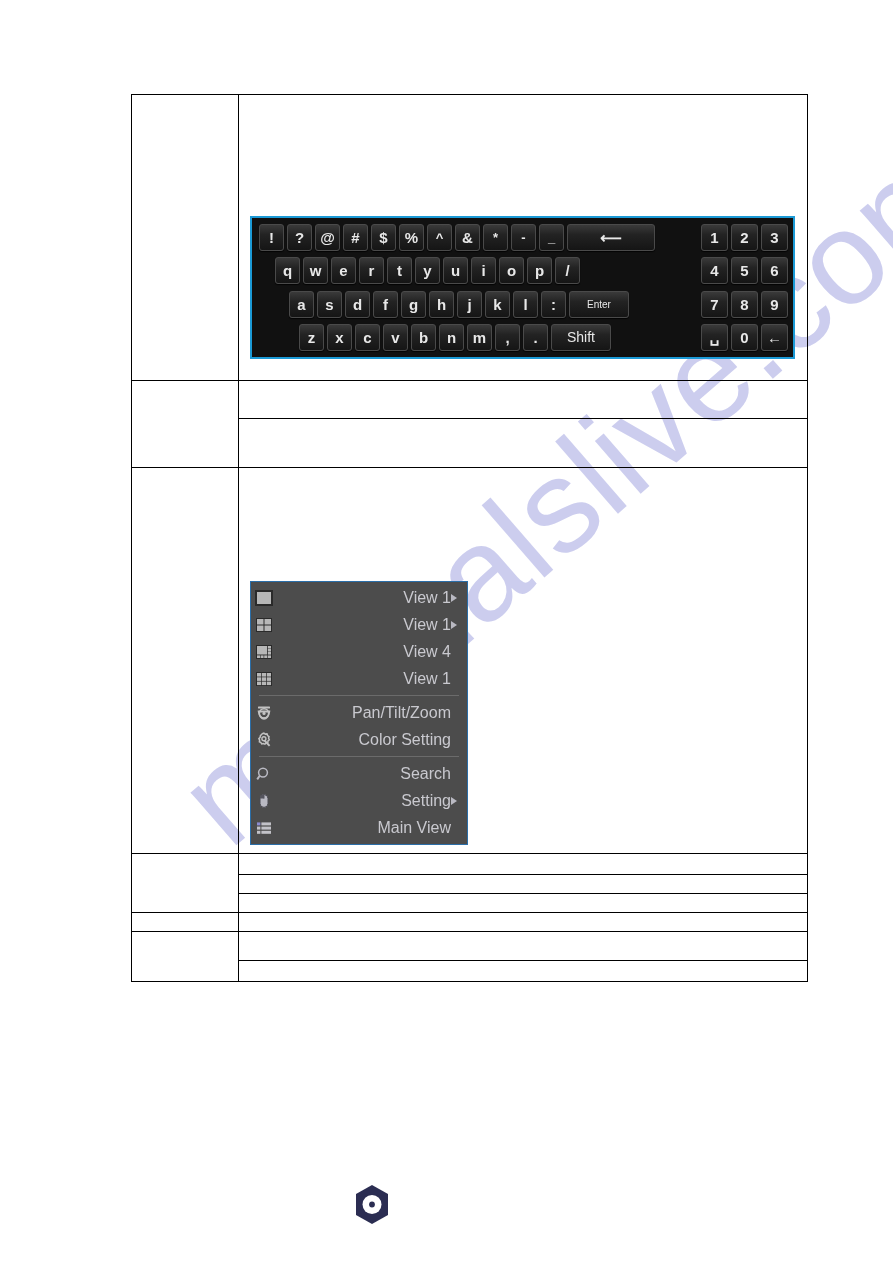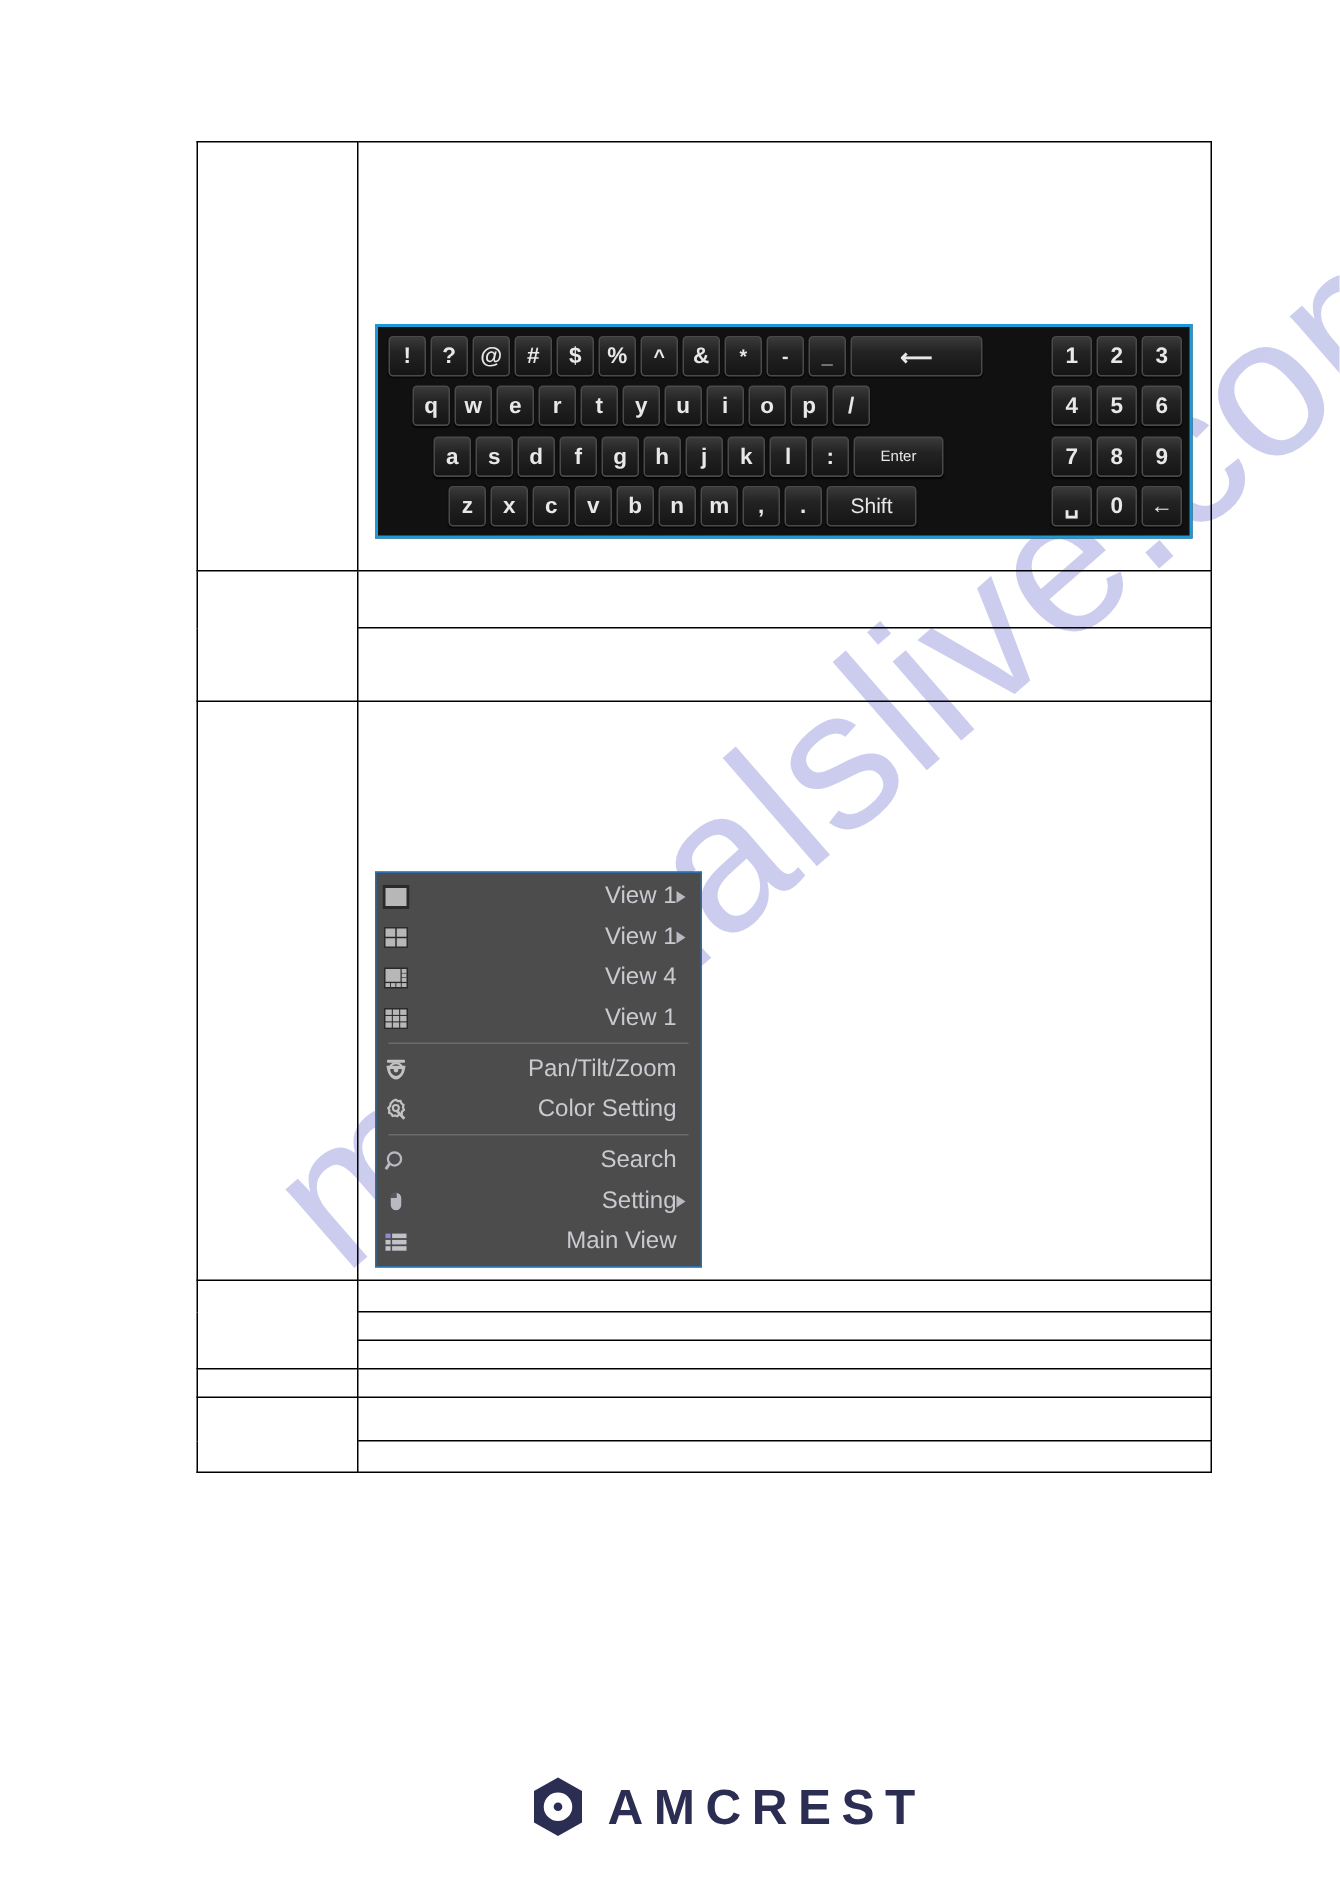--- a/index.html
+++ b/index.html
@@ -512,14 +512,13 @@
 
 <div id="footer-logo">
   <span id="logo-mark">
     <svg width="40" height="43" viewBox="0 0 40 43">
       <path d="M20 2 L36 11 L36 32 L20 41 L4 32 L4 11 Z" fill="#2b2d52"></path>
       <circle cx="20" cy="21.5" r="9.5" fill="#ffffff"></circle>
       <circle cx="20" cy="21.5" r="2.9" fill="#2b2d52"></circle>
       <path d="M8.5 10 L20 3.4 L31.5 10 L31.5 15 L8.5 15 Z" fill="#ffffff" opacity="0"></path>
     </svg>
   </span>
-  <span id="logo-word">AMCREST</span>
 </div>
 
 </body></html>

